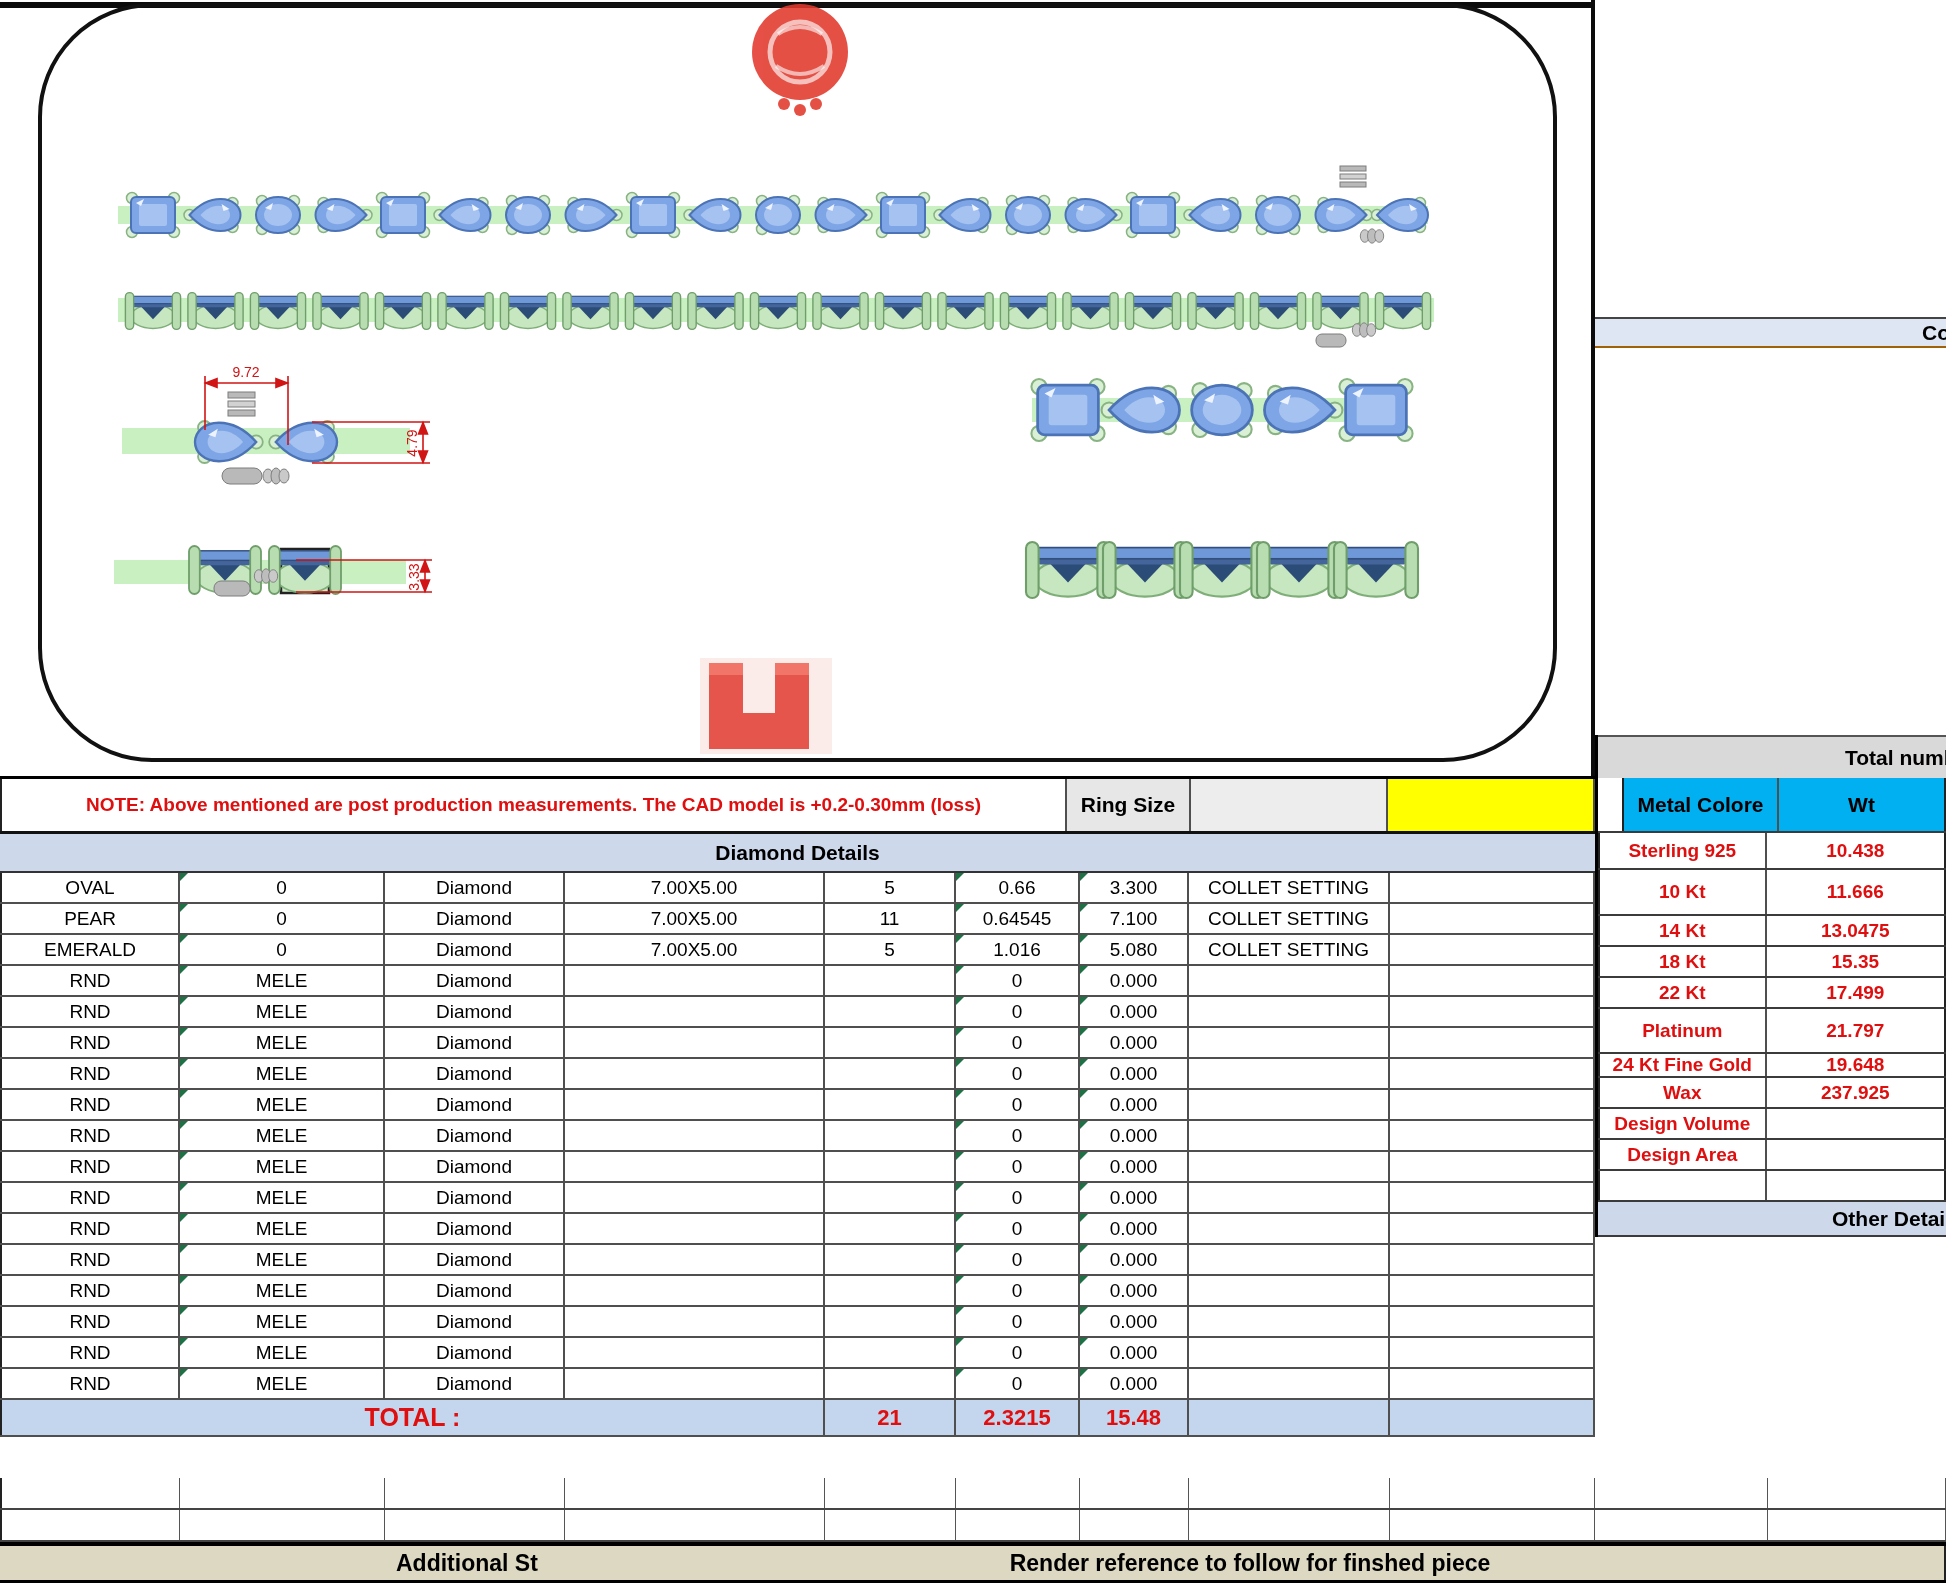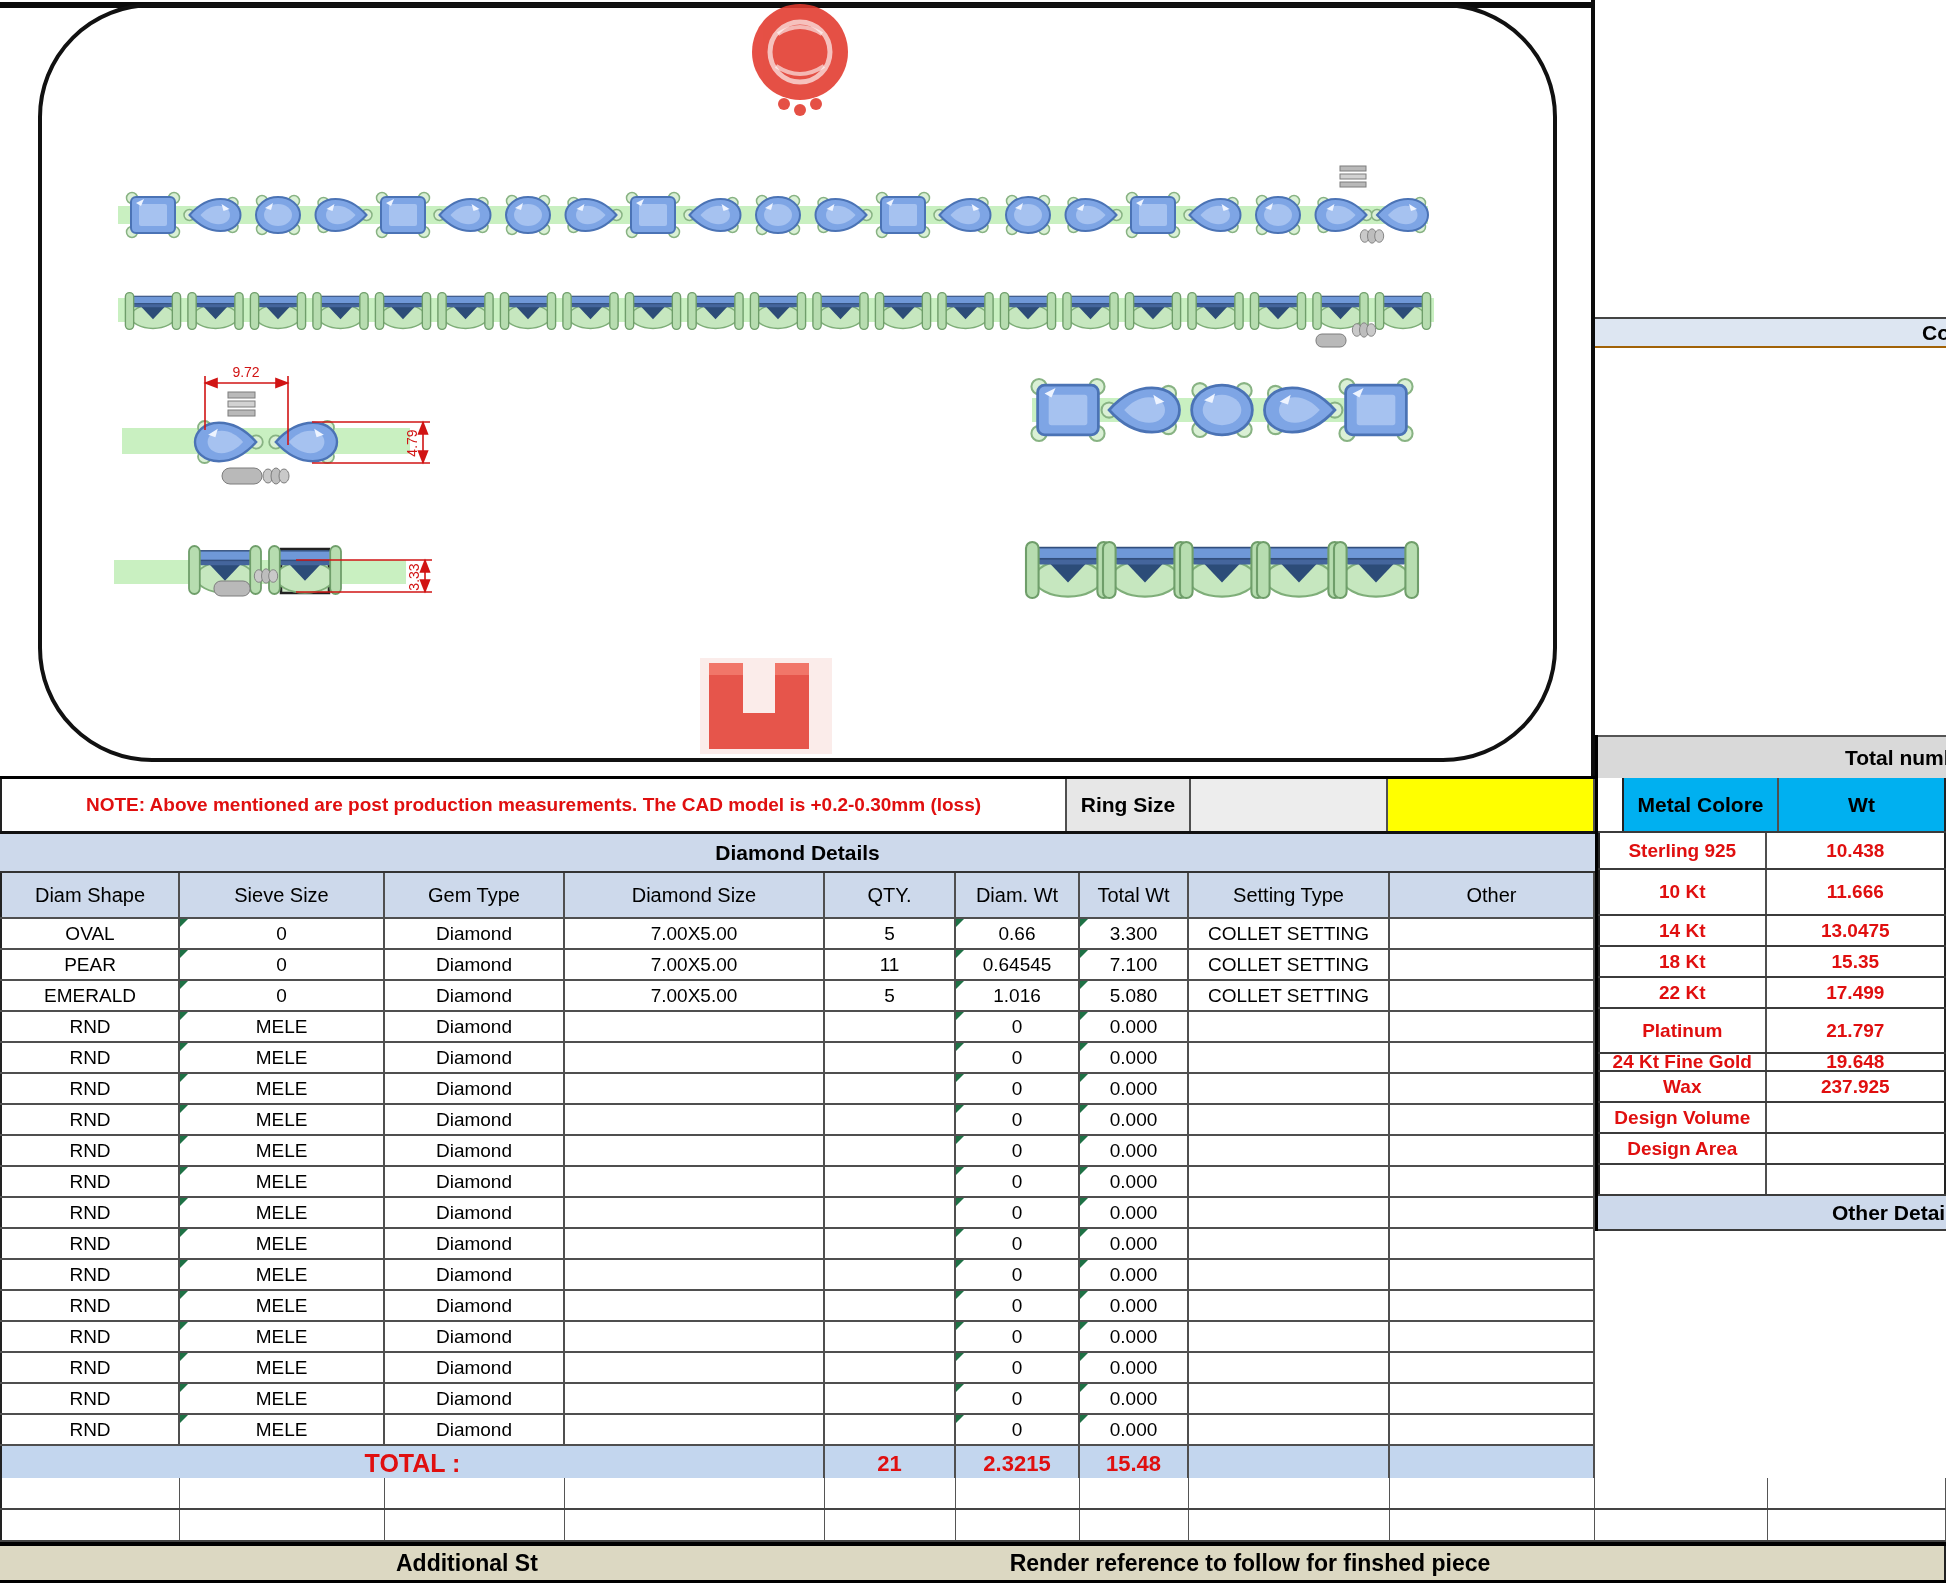--- a/index.html
+++ b/index.html
@@ -228,31 +228,20 @@
   </div>
 
   <div id="dtable" class="abs">
     <div id="note-row" class="r">
       <div class="c red" style="width:1067px;background:#fff;">NOTE: Above mentioned are post production measurements. The CAD model is +0.2-0.30mm (loss)</div>
       <div class="c bold" style="width:124px;background:#e7e7e7;font-size:21px;">Ring Size</div>
       <div class="c" style="width:197px;background:#ededed;"></div>
       <div class="c" style="width:207px;background:#ffff00;"></div>
     </div>
     <div id="dd-title">Diamond Details</div>
-    <div id="hdr-row" class="r">
-        <div class="c" style="width: 180px;">Diam Shape</div>
-        <div class="c" style="width: 205px;">Sieve Size</div>
-        <div class="c" style="width: 180px;">Gem Type</div>
-        <div class="c" style="width: 260px;">Diamond Size</div>
-        <div class="c" style="width: 131px;">QTY.</div>
-        <div class="c" style="width: 124px;">Diam. Wt</div>
-        <div class="c" style="width: 109px;">Total Wt</div>
-        <div class="c" style="width: 201px;">Setting Type</div>
-        <div class="c" style="width: 205px;">Other</div>
-      </div>
     <div id="data-rows">
         <div class="r drow">
           <div class="c" style="width: 180px;">OVAL</div>
           <div class="c tri" style="width: 205px;">0</div>
           <div class="c" style="width: 180px;">Diamond</div>
           <div class="c" style="width: 260px;">7.00X5.00</div>
           <div class="c" style="width: 131px;">5</div>
           <div class="c tri" style="width: 124px;">0.66</div>
           <div class="c tri" style="width: 109px;">3.300</div>
           <div class="c" style="width: 201px;">COLLET SETTING</div>
@@ -507,21 +496,21 @@
           <div class="c red" style="width: 181px; border-right: 2.5px solid rgb(34, 34, 34);">15.35</div>
         </div>
         <div class="r mrow" style="height: 31px;">
           <div class="c red" style="width: 170px; font-size: 19px;">22 Kt</div>
           <div class="c red" style="width: 181px; border-right: 2.5px solid rgb(34, 34, 34);">17.499</div>
         </div>
         <div class="r mrow" style="height: 45px;">
           <div class="c red" style="width: 170px; font-size: 19px;">Platinum</div>
           <div class="c red" style="width: 181px; border-right: 2.5px solid rgb(34, 34, 34);">21.797</div>
         </div>
-        <div class="r mrow" style="height: 18px;">
+        <div class="r mrow" style="height: 24px;">
           <div class="c red" style="width: 170px; font-size: 19px;">24 Kt Fine Gold</div>
           <div class="c red" style="width: 181px; border-right: 2.5px solid rgb(34, 34, 34);">19.648</div>
         </div>
         <div class="r mrow" style="height: 31px;">
           <div class="c red" style="width: 170px; font-size: 19px;">Wax</div>
           <div class="c red" style="width: 181px; border-right: 2.5px solid rgb(34, 34, 34);">237.925</div>
         </div>
         <div class="r mrow" style="height: 31px;">
           <div class="c red" style="width: 170px; font-size: 19px;">Design Volume</div>
           <div class="c red" style="width: 181px; border-right: 2.5px solid rgb(34, 34, 34);"></div>

